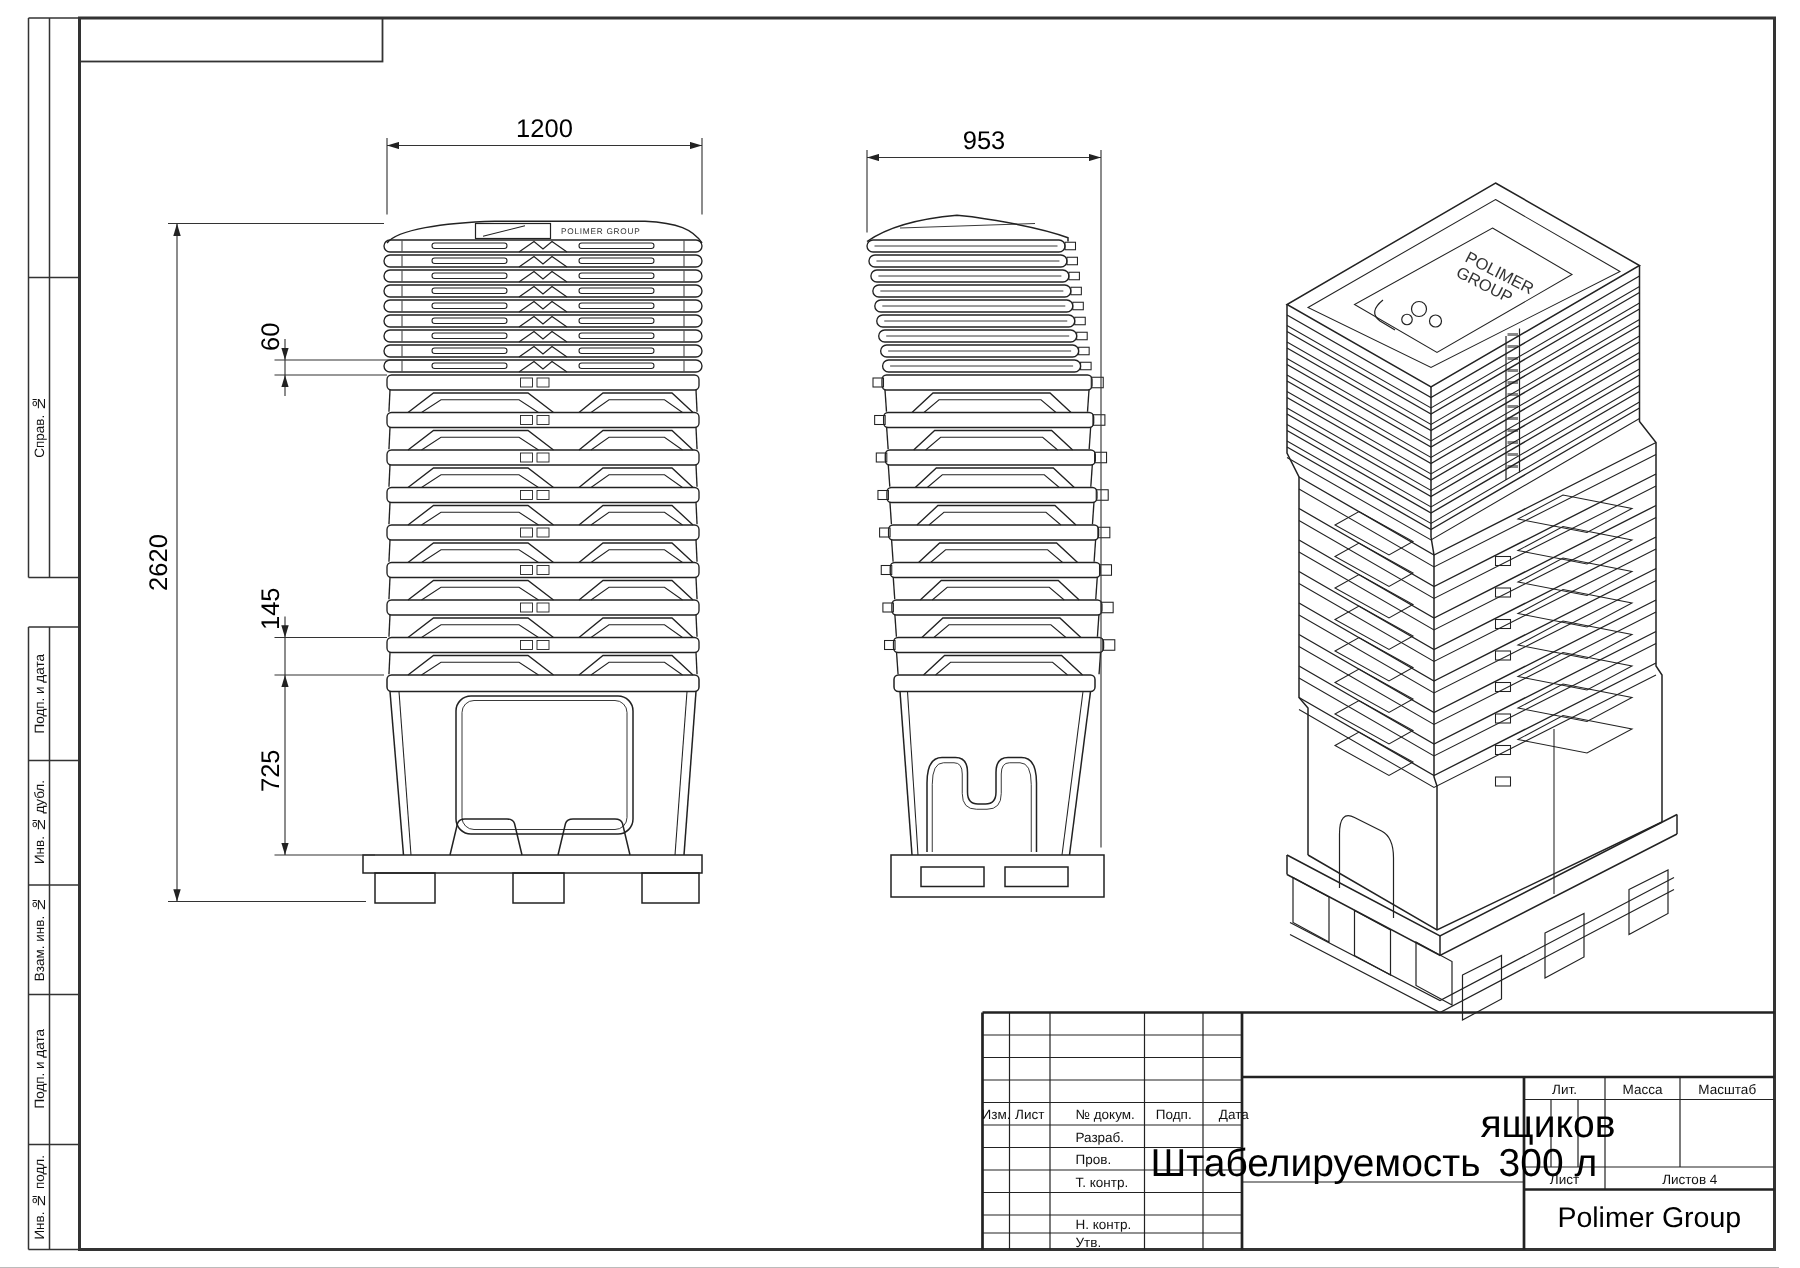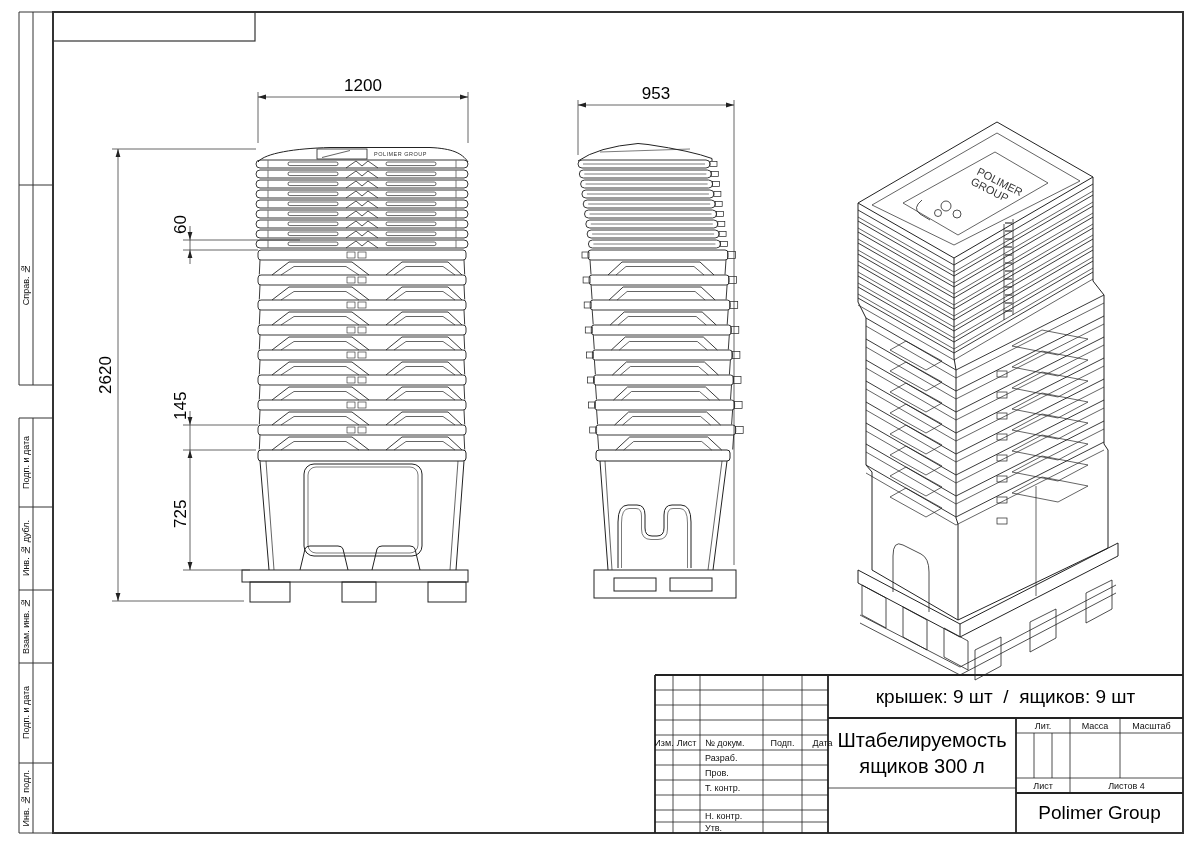--- a/index.html
+++ b/index.html
@@ -4,24 +4,24 @@
 <style>
   html,body{margin:0;padding:0;background:#888;}
   .sheet{position:relative;width:1200px;height:845px;background:#ffffff;overflow:hidden;
          font-family:"Liberation Sans","DejaVu Sans",sans-serif;color:#000;}
   .abs{position:absolute;}
   svg{display:block;}
   .vstrip{position:absolute;display:flex;align-items:center;justify-content:center;
           font-size:9px;color:#111;}
   .vstrip span{writing-mode:vertical-rl;transform:rotate(180deg);white-space:nowrap;}
   .tb-lbl{position:absolute;font-size:9px;color:#111;display:flex;align-items:center;justify-content:center;overflow:hidden;}
-  .tb-lbl.left{justify-content:flex-start;padding-left:5px;box-sizing:border-box;}
+  .tb-lbl.left{justify-content:flex-start;padding-left:17px;box-sizing:border-box;}
   .counts{position:absolute;font-size:19px;display:flex;align-items:center;justify-content:center;white-space:pre;}
-  .doc-title{position:absolute;display:flex;flex-direction:column;align-items:center;justify-content:center;
-             font-size:20px;line-height:26px;text-align:center;}
+  .doc-title{position:absolute;display:flex;align-items:flex-end;justify-content:center;
+             font-size:26px;line-height:26px;text-align:center;}
   .company{position:absolute;display:flex;align-items:center;justify-content:center;font-size:19px;}
 </style>
 </head>
 <body>
 
 <div class="sheet">
 
   <svg class="abs" style="left:0;top:0;" width="1200" height="845" viewBox="0 0 1200 845">
     <defs>
       <marker id="arr" viewBox="0 0 10 6" refX="10" refY="3" markerWidth="11" markerHeight="7" orient="auto-start-reverse">
@@ -329,21 +329,20 @@
   <div class="vstrip" style="left:19px;top:590px;width:14px;height:73px;">
       <span>Взам. инв. №</span>
     </div>
   <div class="vstrip" style="left:19px;top:663px;width:14px;height:100px;">
       <span>Подп. и дата</span>
     </div>
   <div class="vstrip" style="left:19px;top:763px;width:14px;height:70px;">
       <span>Инв. № подл.</span>
     </div>
 
-  <div class="counts" style="left:828px;top:675px;width:355px;height:43px;">крышек: 9 шт  /  ящиков: 9 шт</div>
 
   <div class="doc-title" style="left:828px;top:718px;width:188px;height:70px;">
     <span>Штабелируемость</span>
     <span>ящиков 300 л</span>
   </div>
 
   <div class="company" style="left:1016px;top:793px;width:167px;height:40px;">Polimer Group</div>
 
   <div class="tb-lbl" style="left:655px;top:735px;width:18px;height:15px;">Изм.</div>
   <div class="tb-lbl" style="left:673px;top:735px;width:27px;height:15px;">Лист</div>

